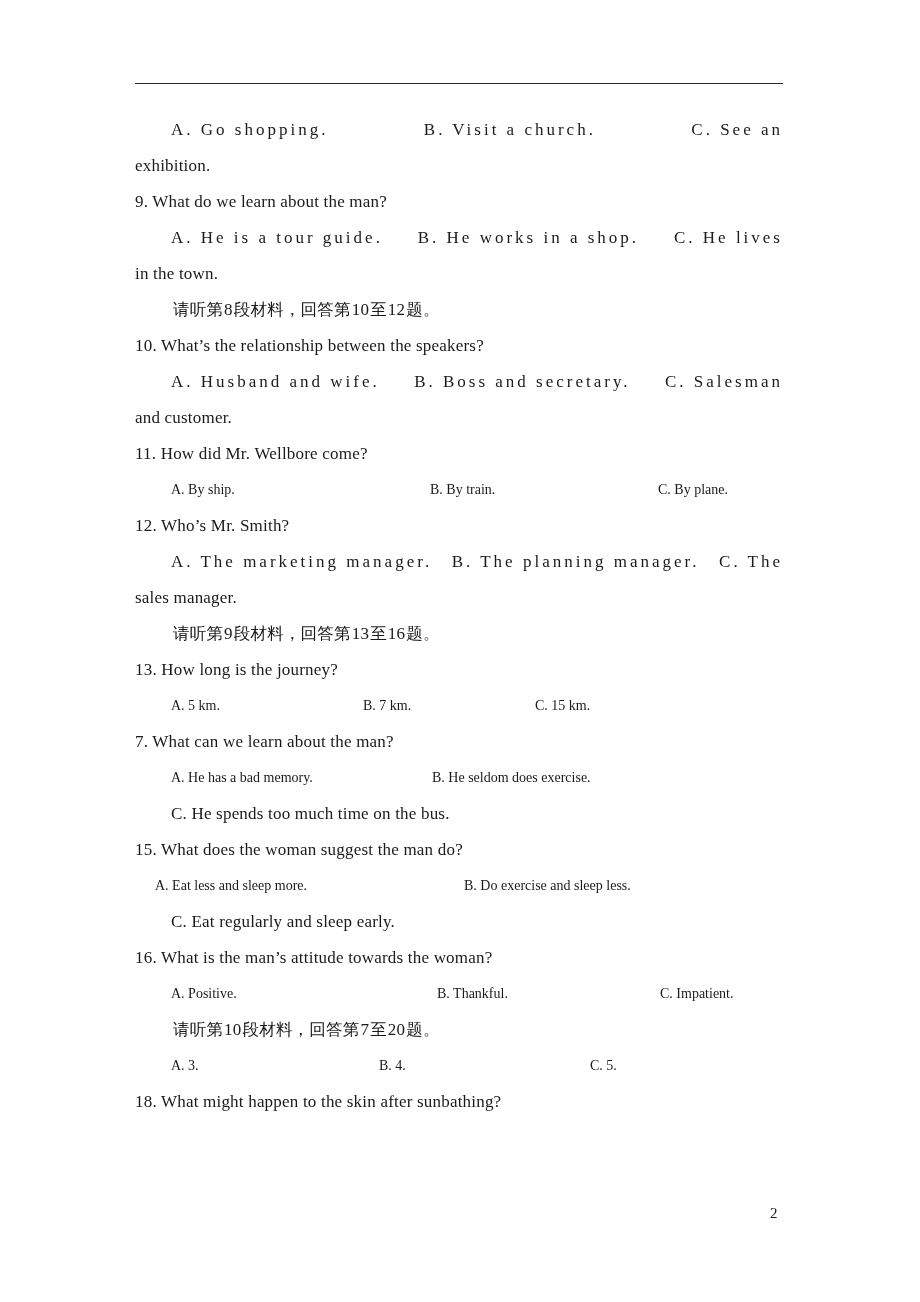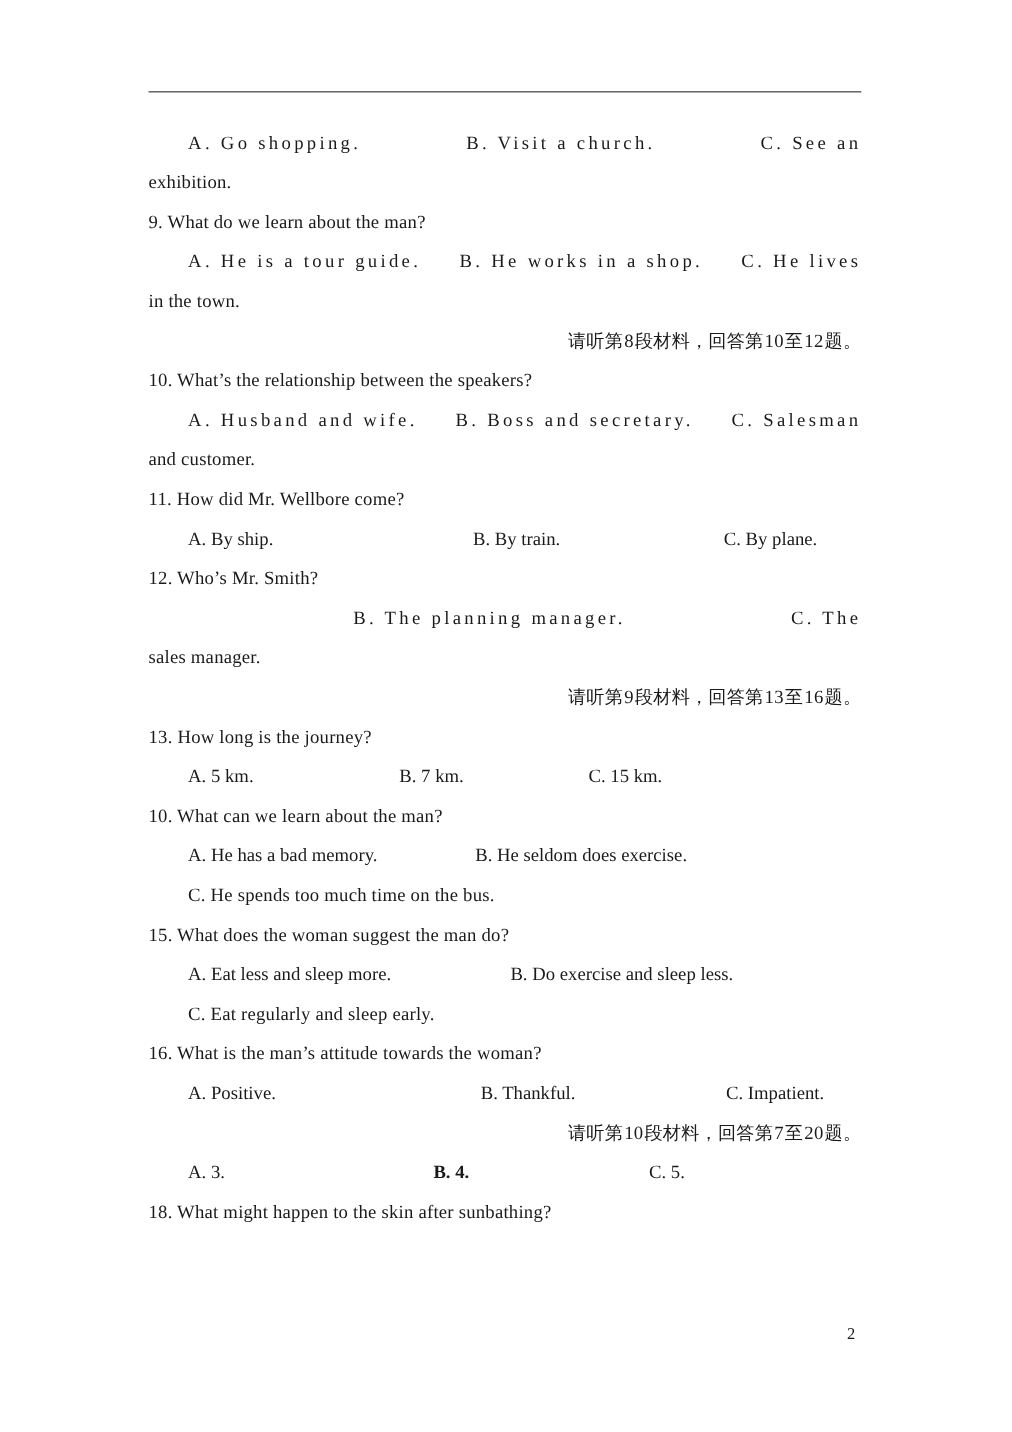--- a/index.html
+++ b/index.html
@@ -65,33 +65,32 @@
   .track-2 { letter-spacing: 3.0px; }
 
   .indent { padding-left: 36px; }
   .indent-cn { padding-left: 38px; }
 
   
   .opts {
     position: relative;
     height: 36px;
     line-height: 36px;
-    font-size: 17px;
+    font-size: 14px;
     white-space: nowrap;
   }
   .opts .col {
     position: absolute;
     top: 0;
     white-space: nowrap;
   }
 
   .cn {
     font-family: "DejaVu Sans", "Liberation Sans", sans-serif;
     font-size: 16.5px;
-    text-align: right;
   }
   .cn .num {
     font-family: "Liberation Serif", serif;
     font-size: 17px;
     padding: 0 1px;
   }
 
   .page-number {
     position: absolute;
     left: 770px;
@@ -137,55 +136,56 @@
       </div>
       <div class="line">and customer.</div>
       <div class="line">11. How did Mr. Wellbore come?</div>
       <div class="opts">
         <span class="col" style="left: 36px;">A. By ship.</span>
         <span class="col" style="left: 295px;">B. By train.</span>
         <span class="col" style="left: 523px;">C. By plane.</span>
       </div>
       <div class="line">12. Who’s Mr. Smith?</div>
       <div class="line justify indent track-2">
+        <span class="seg">A. The marketing manager.</span>
         <span class="spacer"></span>
         <span class="seg">B. The planning manager.</span>
         <span class="spacer"></span>
         <span class="seg">C. The</span>
       </div>
       <div class="line">sales manager.</div>
       <div class="line indent-cn cn"><span>请听第</span><span class="num">9</span><span>段材料，回答第</span><span class="num">13</span><span>至</span><span class="num">16</span><span>题。</span></div>
       <div class="line">13. How long is the journey?</div>
       <div class="opts">
         <span class="col" style="left: 36px;">A. 5 km.</span>
         <span class="col" style="left: 228px;">B. 7 km.</span>
         <span class="col" style="left: 400px;">C. 15 km.</span>
       </div>
-      <div class="line">10. What can we learn about the man?</div>
+      <div class="line">7. What can we learn about the man?</div>
       <div class="opts">
         <span class="col" style="left: 36px;">A. He has a bad memory.</span>
         <span class="col" style="left: 297px;">B. He seldom does exercise.</span>
       </div>
       <div class="line indent">C. He spends too much time on the bus.</div>
       <div class="line">15. What does the woman suggest the man do?</div>
       <div class="opts">
-        <span class="col" style="left: 36px;">A. Eat less and sleep more.</span>
+        <span class="col" style="left: 20px;">A. Eat less and sleep more.</span>
         <span class="col" style="left: 329px;">B. Do exercise and sleep less.</span>
       </div>
       <div class="line indent">C. Eat regularly and sleep early.</div>
       <div class="line">16. What is the man’s attitude towards the woman?</div>
       <div class="opts">
         <span class="col" style="left: 36px;">A. Positive.</span>
         <span class="col" style="left: 302px;">B. Thankful.</span>
         <span class="col" style="left: 525px;">C. Impatient.</span>
       </div>
       <div class="line indent-cn cn"><span>请听第</span><span class="num">10</span><span>段材料，回答第</span><span class="num">7</span><span>至</span><span class="num">20</span><span>题。</span></div>
       <div class="opts">
         <span class="col" style="left: 36px;">A. 3.</span>
-        <span class="col" style="left: 259px; font-weight: bold;">B. 4.</span>
+        <span class="col" style="left: 244px;">B. 4.</span>
         <span class="col" style="left: 455px;">C. 5.</span>
       </div>
       <div class="line">18. What might happen to the skin after sunbathing?</div>
     </div>
 
   <div class="page-number">2</div>
 
 </div>
 
 </body></html>

